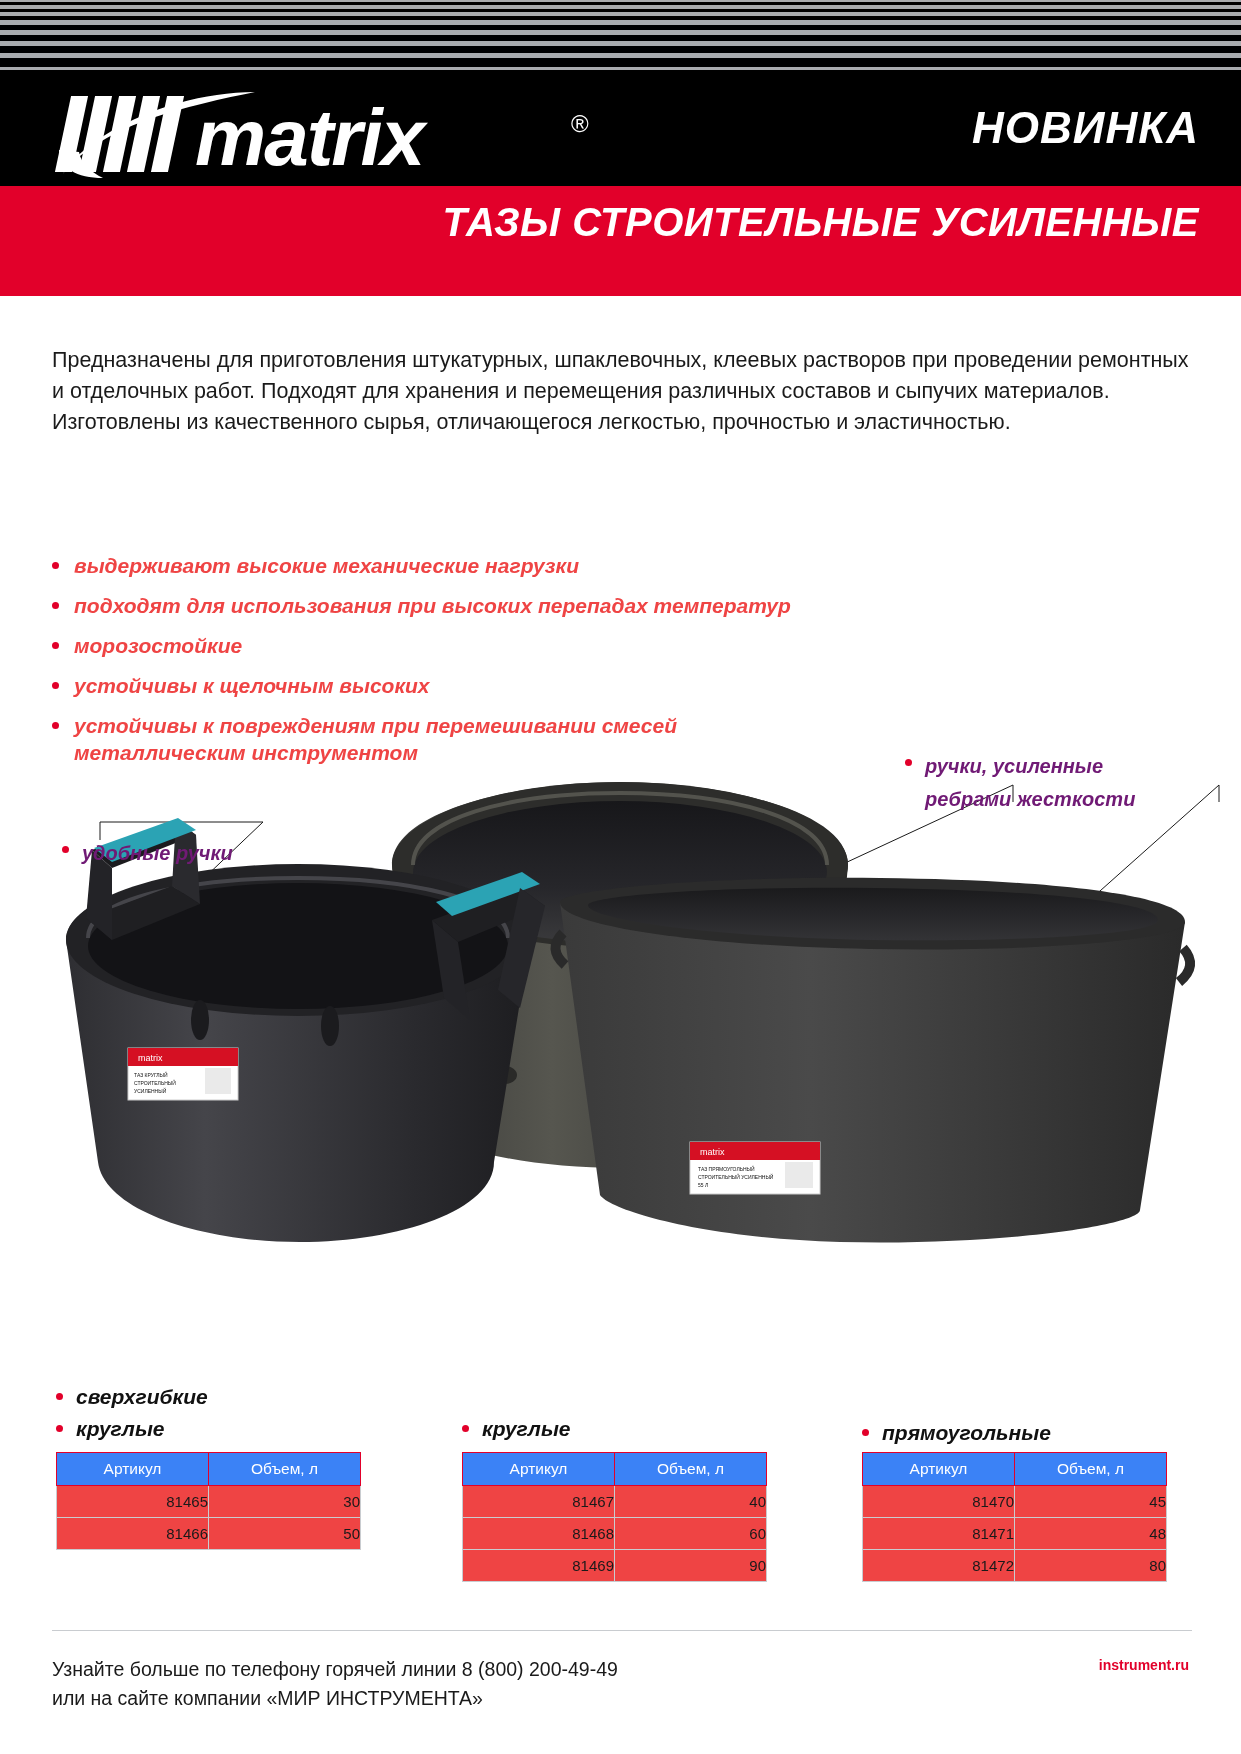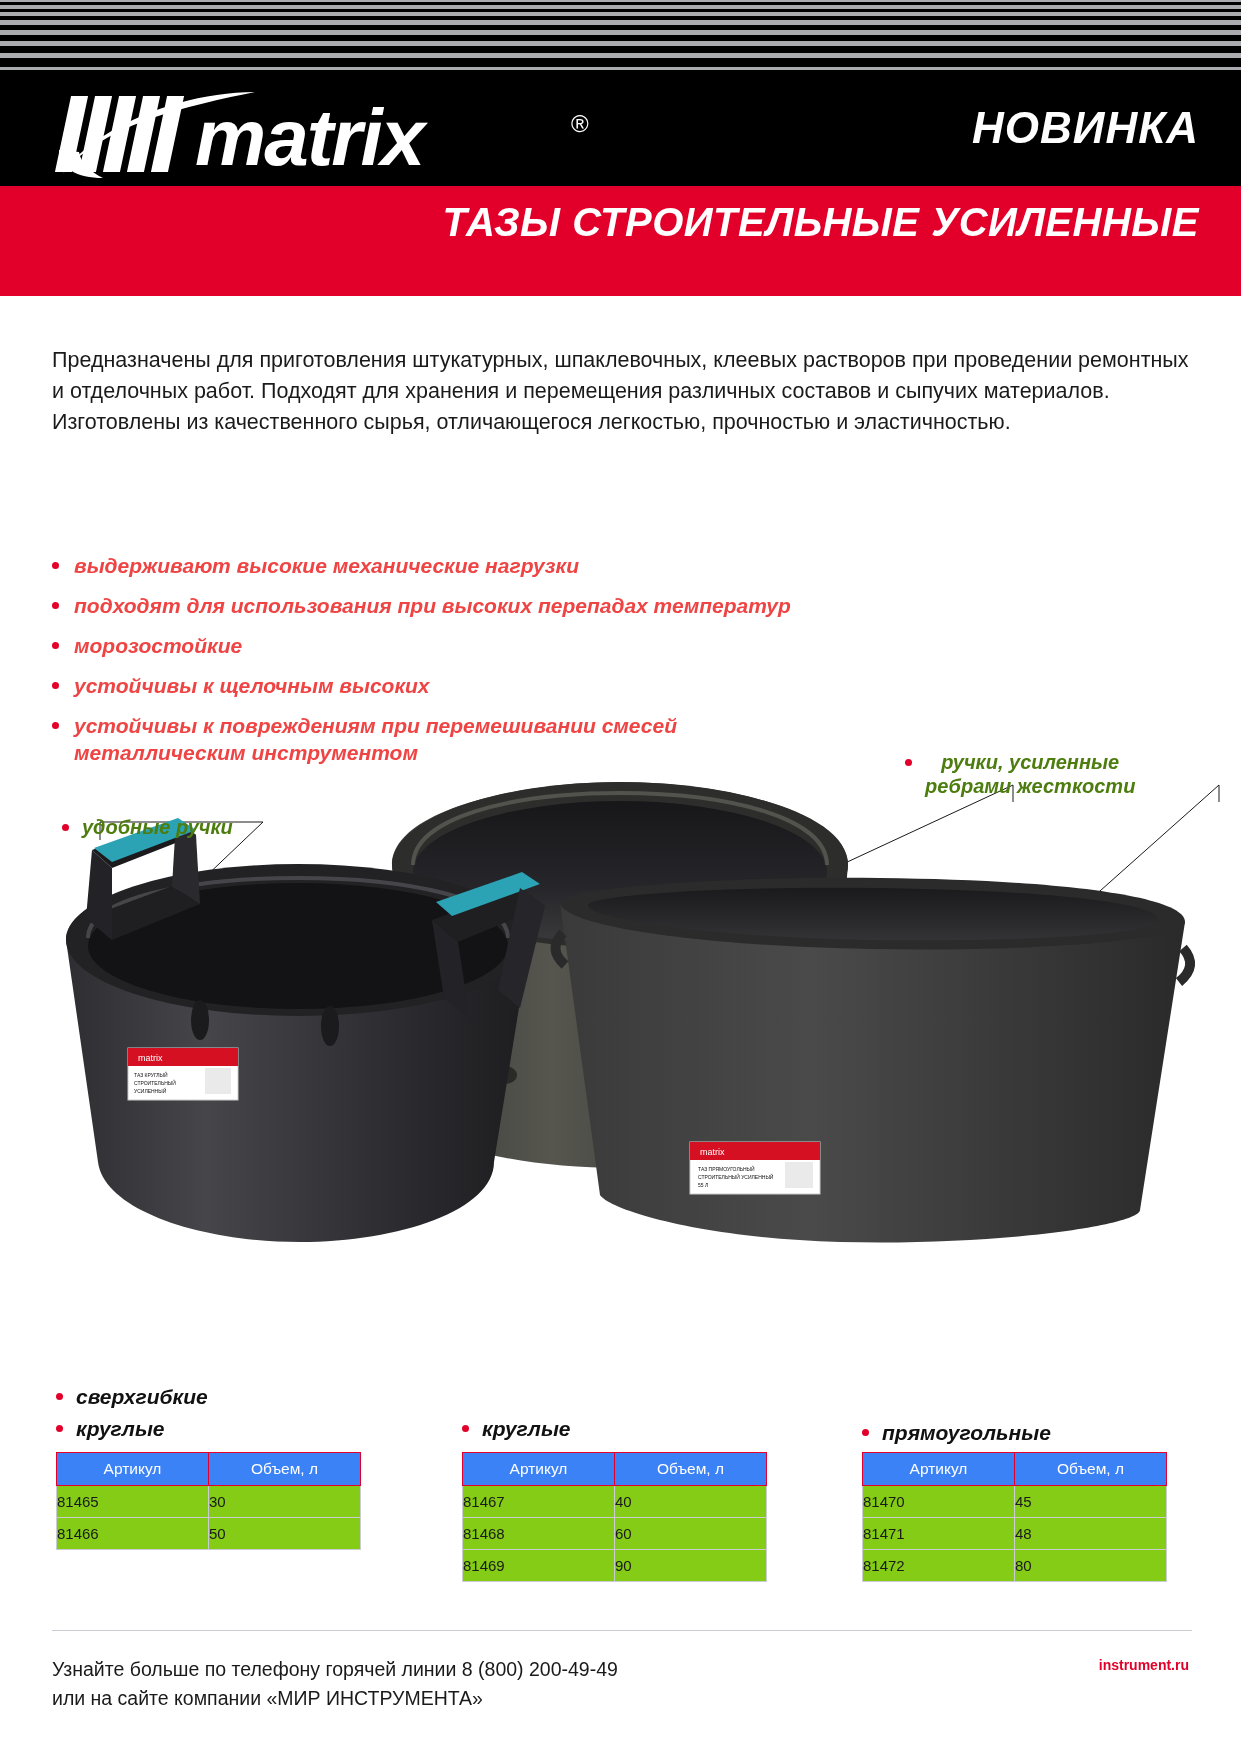--- a/index.html
+++ b/index.html
@@ -144,34 +144,33 @@
     border-radius: 50%;
     background: #e2002a;
   }
 
   
   .callout {
     position: absolute;
     font-size: 20px;
     font-style: italic;
     font-weight: bold;
-    color: #4d7c0f;
-    line-height: 24px;
+    color: #701a75;
+    line-height: 33px;
     padding-left: 20px;
-    text-align: center;
   }
   .callout::before {
     content: "";
     position: absolute;
     left: 0; top: 9px;
     width: 7px; height: 7px;
     border-radius: 50%;
     background: #e2002a;
   }
-  #callout-handles { left: 62px; top: 815px; }
+  #callout-handles { left: 62px; top: 837px; }
   #callout-ribs { left: 905px; top: 750px; }
 
   
   .product-area {
     position: absolute;
     left: 0; top: 690px;
     width: 1241px; height: 690px;
   }
 
   
@@ -206,24 +205,24 @@
   }
   .tbl th {
     background: #3b82f6;
     color: #ffffff;
     font-weight: normal;
     font-size: 15.5px;
     padding: 7px 0;
     border: 1px solid #e2002a;
   }
   .tbl td {
-    text-align: left;
+    text-align: right;
     padding: 7px 0;
     border: 1px solid #c9ccd0;
-    background: #84cc16;
+    background: #ef4444;
   }
   #table-1 { left: 56px; top: 1452px; width: 305px; }
   #table-2 { left: 462px; top: 1452px; width: 305px; }
   #table-3 { left: 862px; top: 1452px; width: 305px; }
   .tbl col.c1 { width: 50%; }
   .tbl col.c2 { width: 50%; }
 
   
   .footer-rule {
     position: absolute;

